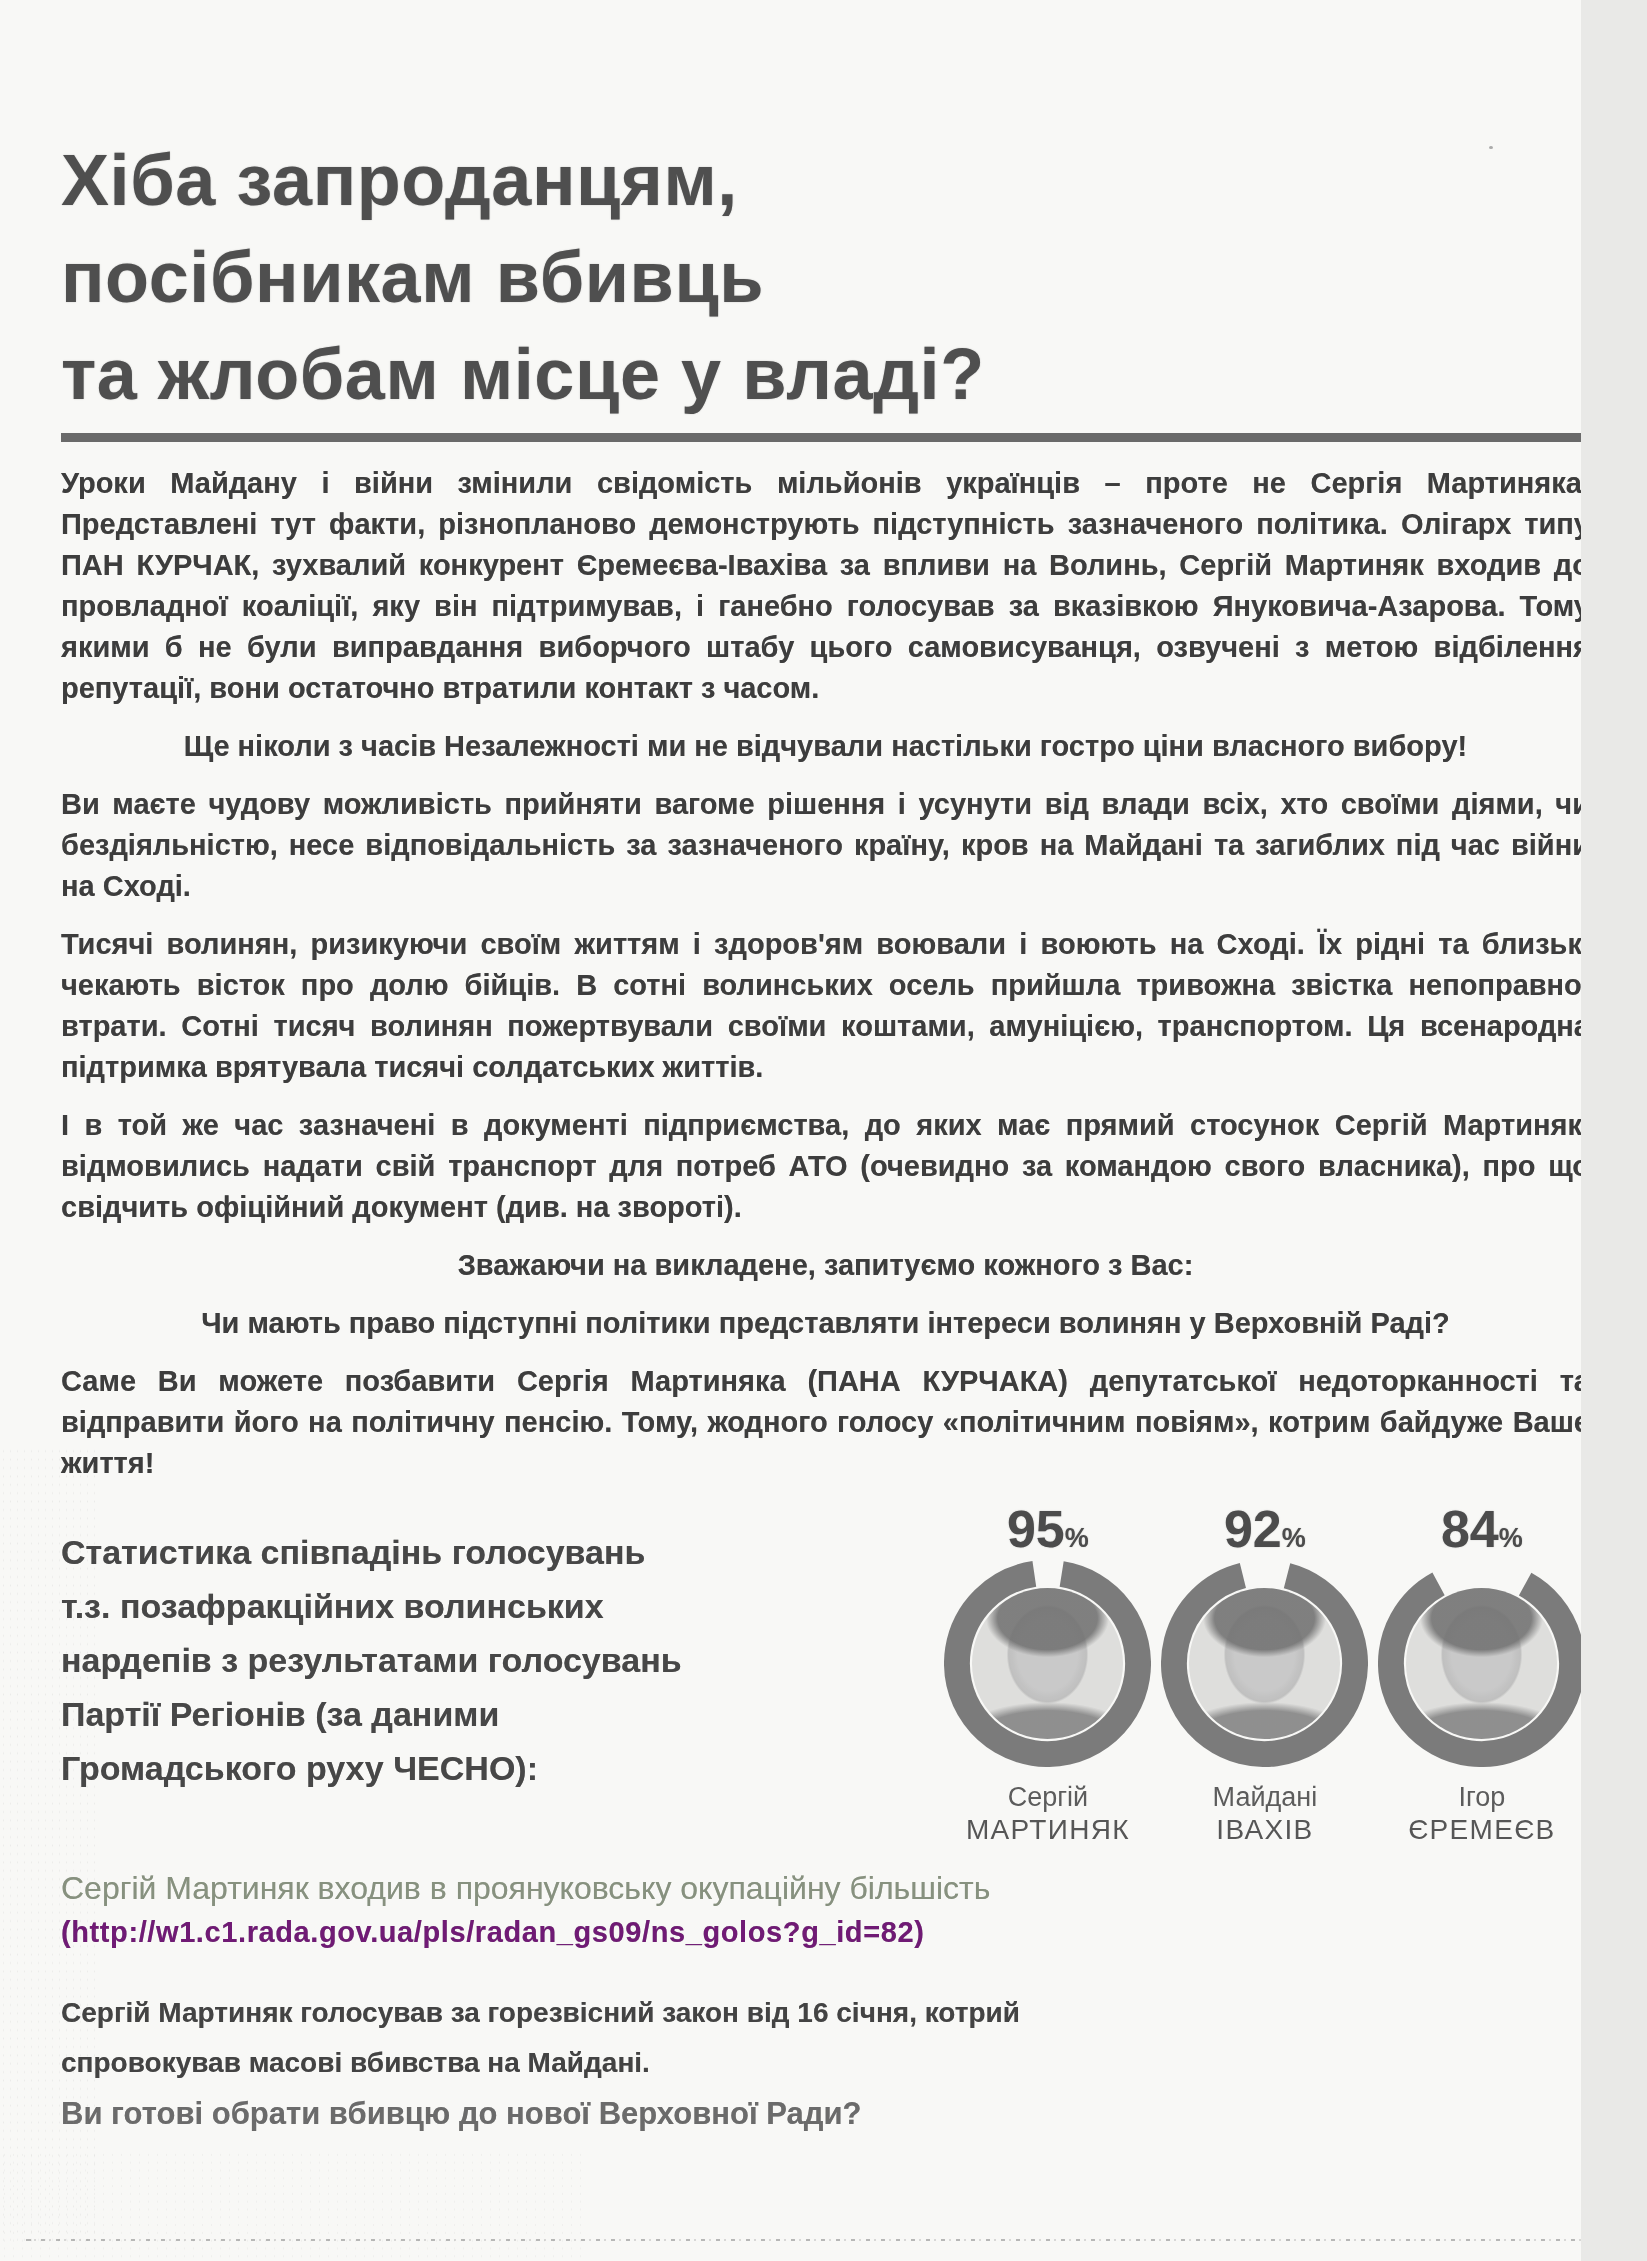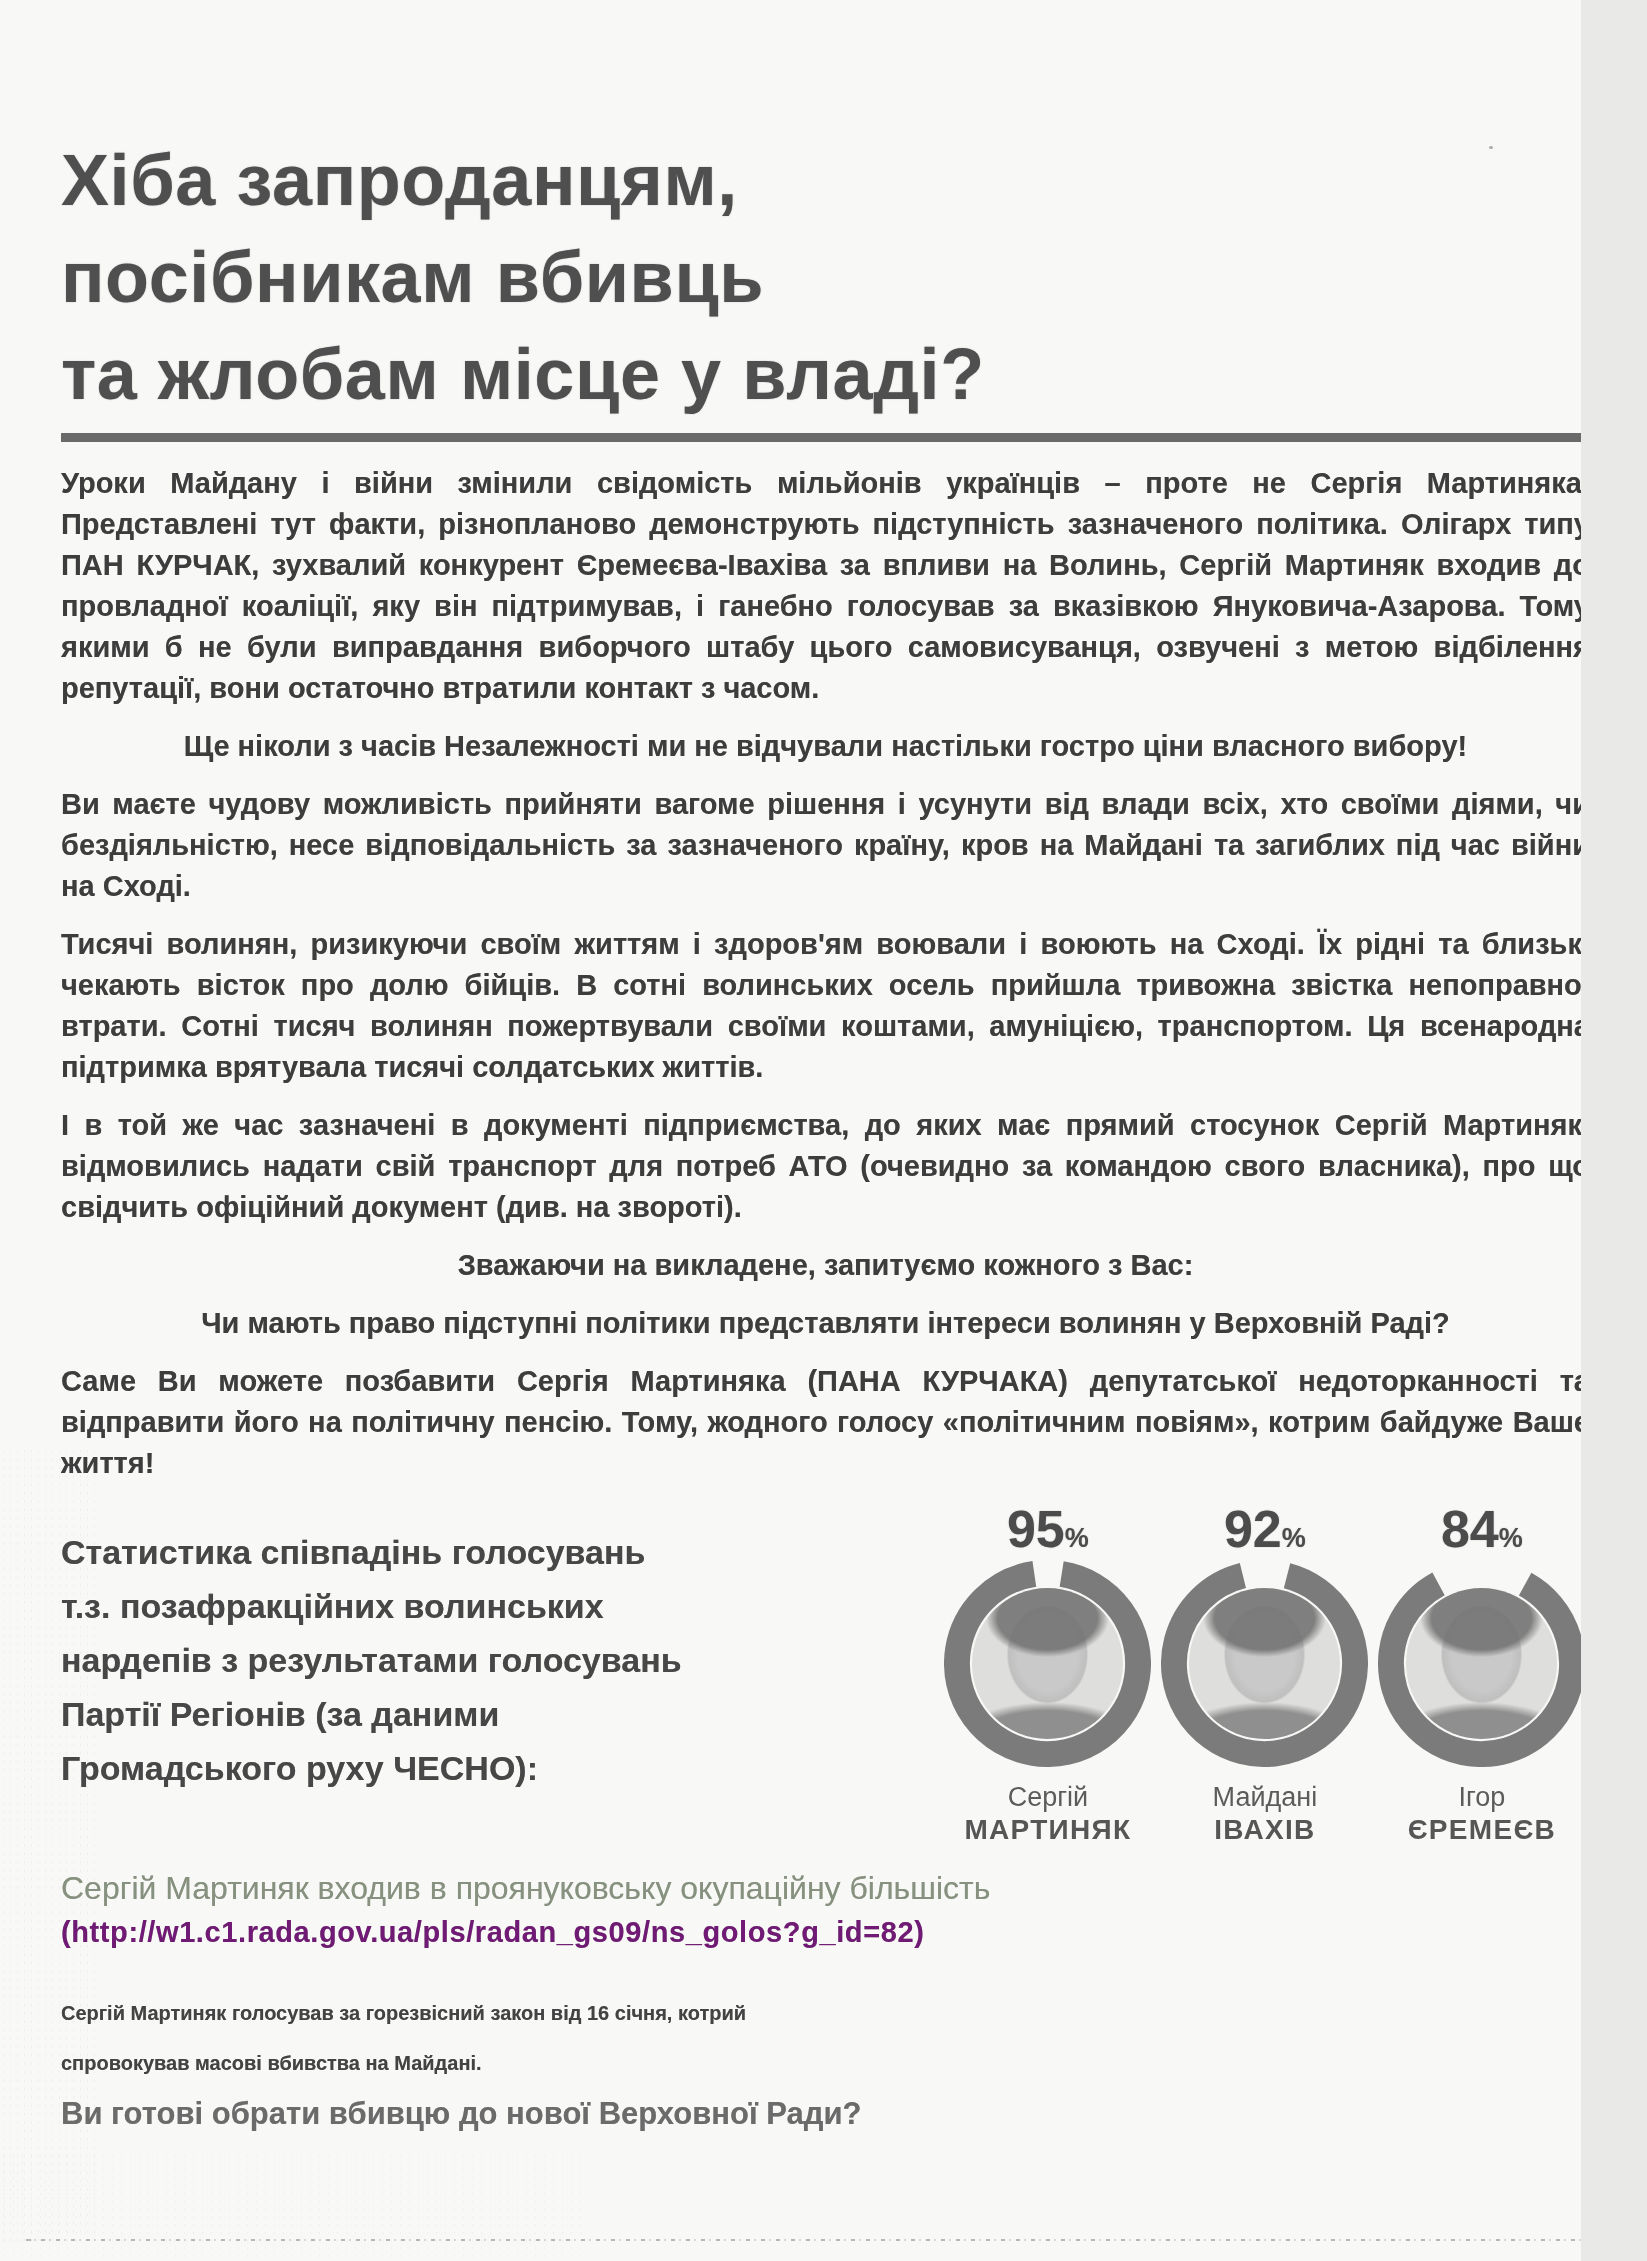--- a/index.html
+++ b/index.html
@@ -73,32 +73,32 @@
     background:
       radial-gradient(ellipse 60% 38% at 50% 20%, rgba(110,110,110,.85) 0 55%, transparent 68%),
       radial-gradient(ellipse 33% 40% at 50% 44%, #cdcdcd 0 60%, rgba(186,186,186,.8) 78%, transparent 82%),
       radial-gradient(circle at 42% 42%, rgba(90,90,90,.5) 0 4.5px, transparent 5.8px),
       radial-gradient(circle at 58% 42%, rgba(90,90,90,.5) 0 4.5px, transparent 5.8px),
       radial-gradient(ellipse 85% 38% at 50% 104%, rgba(135,135,135,.9) 0 60%, transparent 75%),
       #e3e3e1;
     filter:blur(0.6px) contrast(.95);
   }
   .pname{margin-top:14px;font-size:27px;line-height:32px;font-weight:400;color:#5c5c5c;}
-  .psurname{font-size:28px;line-height:34px;font-weight:700;color:#565656;letter-spacing:1.3px;}
+  .psurname{font-size:28px;line-height:34px;font-weight:400;color:#565656;letter-spacing:1.3px;}
 
   .majority-line{
     margin-top:22px;font-size:32px;line-height:39px;font-weight:400;
     color:var(--muted-green);text-shadow:0 0 0.6px rgba(135,145,127,.6);
   }
   .source-url{
     margin-top:6.5px;font-size:29px;line-height:37px;font-weight:700;color:#701a75;
     letter-spacing:0.6px;text-shadow:0 0 0.6px rgba(70,70,70,.5);
   }
   .closing{margin-top:37px;font-weight:700;color:#434343;}
-  .closing .l12{font-size:20px;line-height:50px;text-shadow:0 0 0.6px rgba(70,70,70,.5);}
+  .closing .l12{font-size:28px;line-height:50px;text-shadow:0 0 0.6px rgba(70,70,70,.5);}
   .closing .l3{font-size:31px;line-height:43px;margin-top:3.9px;color:#6b6b6b;text-shadow:0 0 0.6px rgba(110,110,110,.5);}
 </style>
 </head>
 <body>
 
 <div class="sheet">
 
   <div class="noise-strip"></div>
   <div class="noise-strip2"></div>
   <div class="edge-line"></div>

